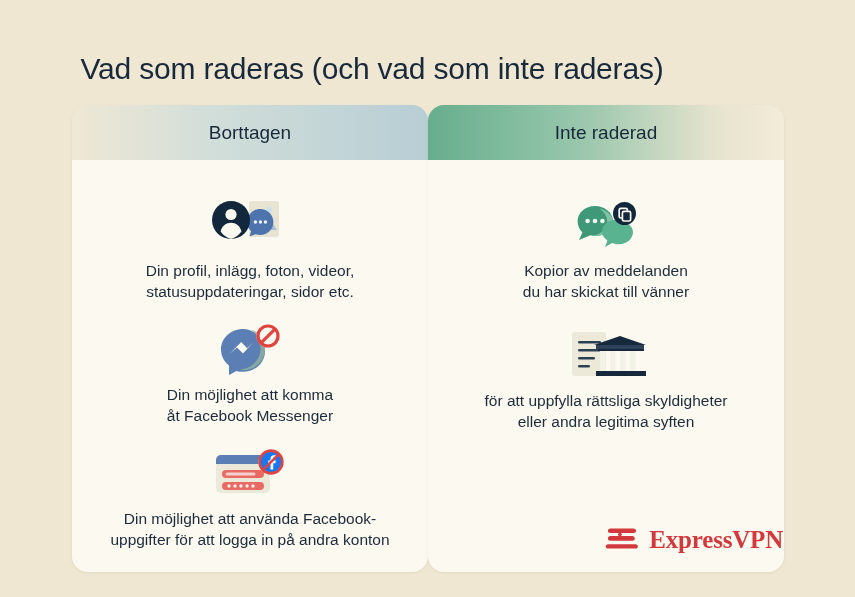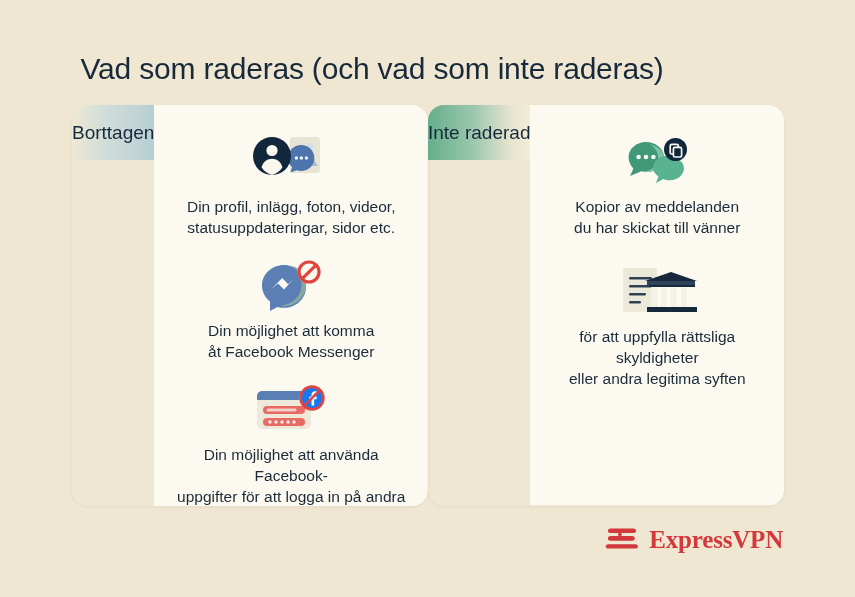--- a/index.html
+++ b/index.html
@@ -36,21 +36,21 @@
     width: 712px;
     display: flex;
     justify-content: space-between;
   }
 
   .card {
     width: 380px;
     border-radius: 16px;
     overflow: hidden;
     display: flex;
-    flex-direction: row;
+    flex-direction: column;
     box-shadow: 0 1px 3px rgba(120,110,80,0.10);
   }
 
   .card-header {
     height: 55px;
     display: flex;
     align-items: center;
     justify-content: center;
     font-size: 19px;
     color: #17293A;
@@ -58,21 +58,21 @@
   .card-header.left {
     background: linear-gradient(to right, #EFE8D4 0%, #D2DED9 38%, #B7CED5 100%);
   }
   .card-header.right {
     background: linear-gradient(to right, #66AE8D 0%, #9CC8AE 45%, #E5E3CE 80%, #F3ECD8 100%);
   }
 
   .card-body {
     background: #FCF9F0;
     flex: 1;
-    padding: 23px 16px 22px;
+    padding: 32px 16px 22px;
     display: flex;
     flex-direction: column;
     align-items: center;
   }
   .card-body.left  { height: 356px; }
   .card-body.right { height: 355px; }
 
   .item {
     width: 100%;
     display: flex;

